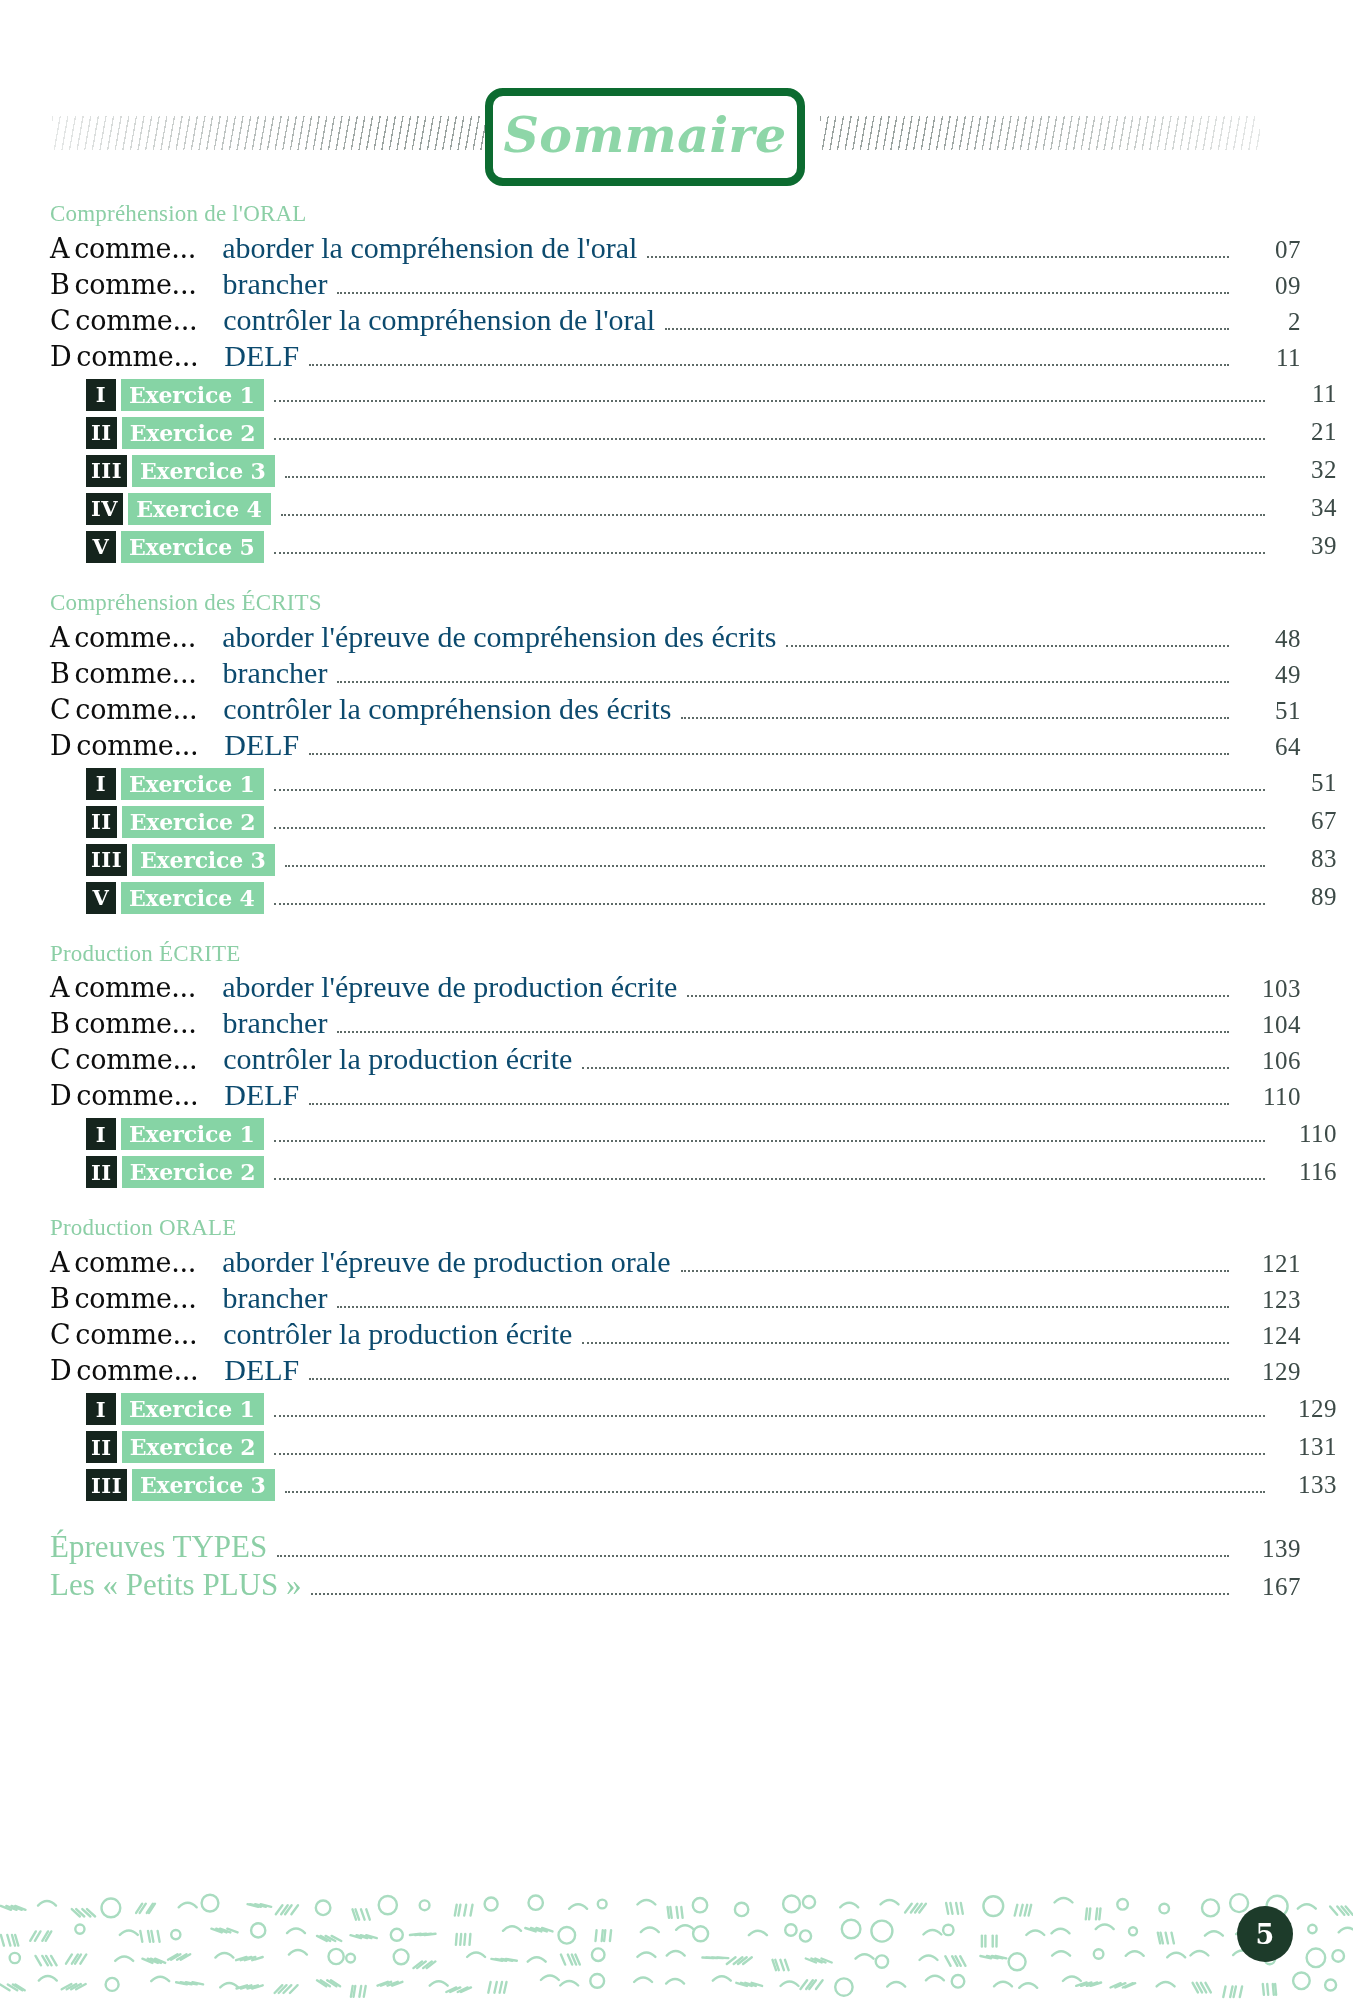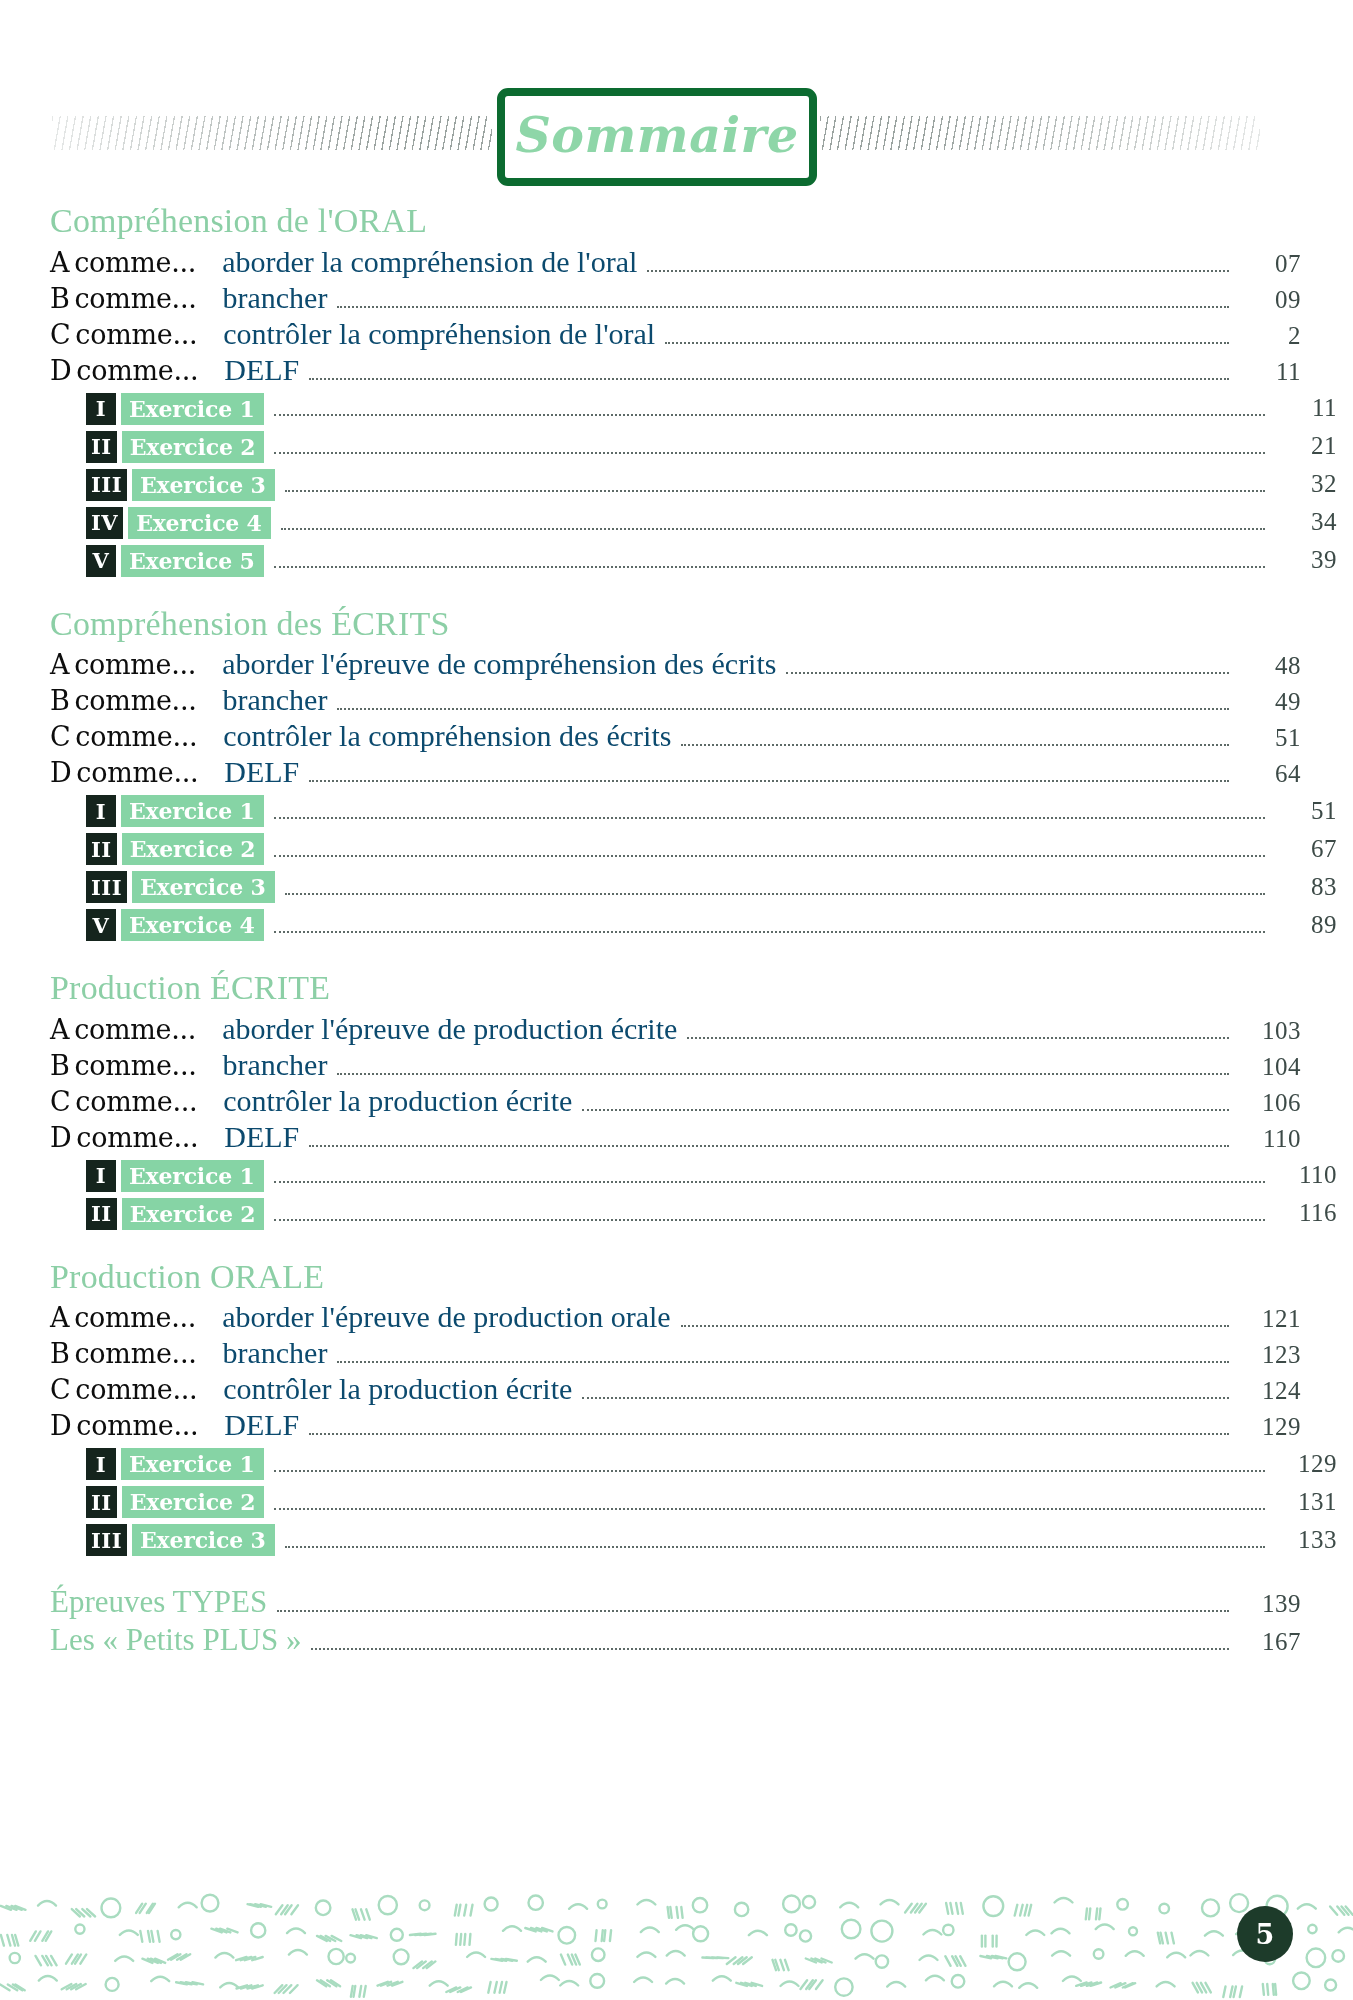--- a/index.html
+++ b/index.html
@@ -42,26 +42,26 @@
     mask-image: linear-gradient(to right, rgba(0,0,0,0.25), rgba(0,0,0,1) 75%);
   }
   .hatch.right {
     left: 820px;
     width: 440px;
     -webkit-mask-image: linear-gradient(to left, rgba(0,0,0,0.25), rgba(0,0,0,1) 75%);
     mask-image: linear-gradient(to left, rgba(0,0,0,0.25), rgba(0,0,0,1) 75%);
   }
   .title-badge {
     position: absolute;
-    left: 497px;
+    left: 485px;
     top: 50px;
     width: 320px;
     height: 98px;
     border: 8px solid #0c6b30;
-    border-radius: 11px;
+    border-radius: 18px;
     background: #ffffff;
     box-sizing: border-box;
     display: flex;
     align-items: center;
     justify-content: center;
   }
   .title-badge span {
     font-family: "DejaVu Serif", serif;
     font-style: italic;
     font-weight: 700;
@@ -74,21 +74,21 @@
 
   
   .toc {
     position: relative;
     margin: 12px 0 0 0;
     padding: 0 52px 0 50px;
   }
   .section { margin-bottom: 26px; }
   .section-title {
     font-family: "Liberation Serif", serif;
-    font-size: 34px;
+    font-size: 23px;
     color: #8ccfa6;
     letter-spacing: 0.2px;
     margin-bottom: 2px;
     line-height: 1.25;
   }
 
   
   .row {
     display: flex;
     align-items: baseline;

